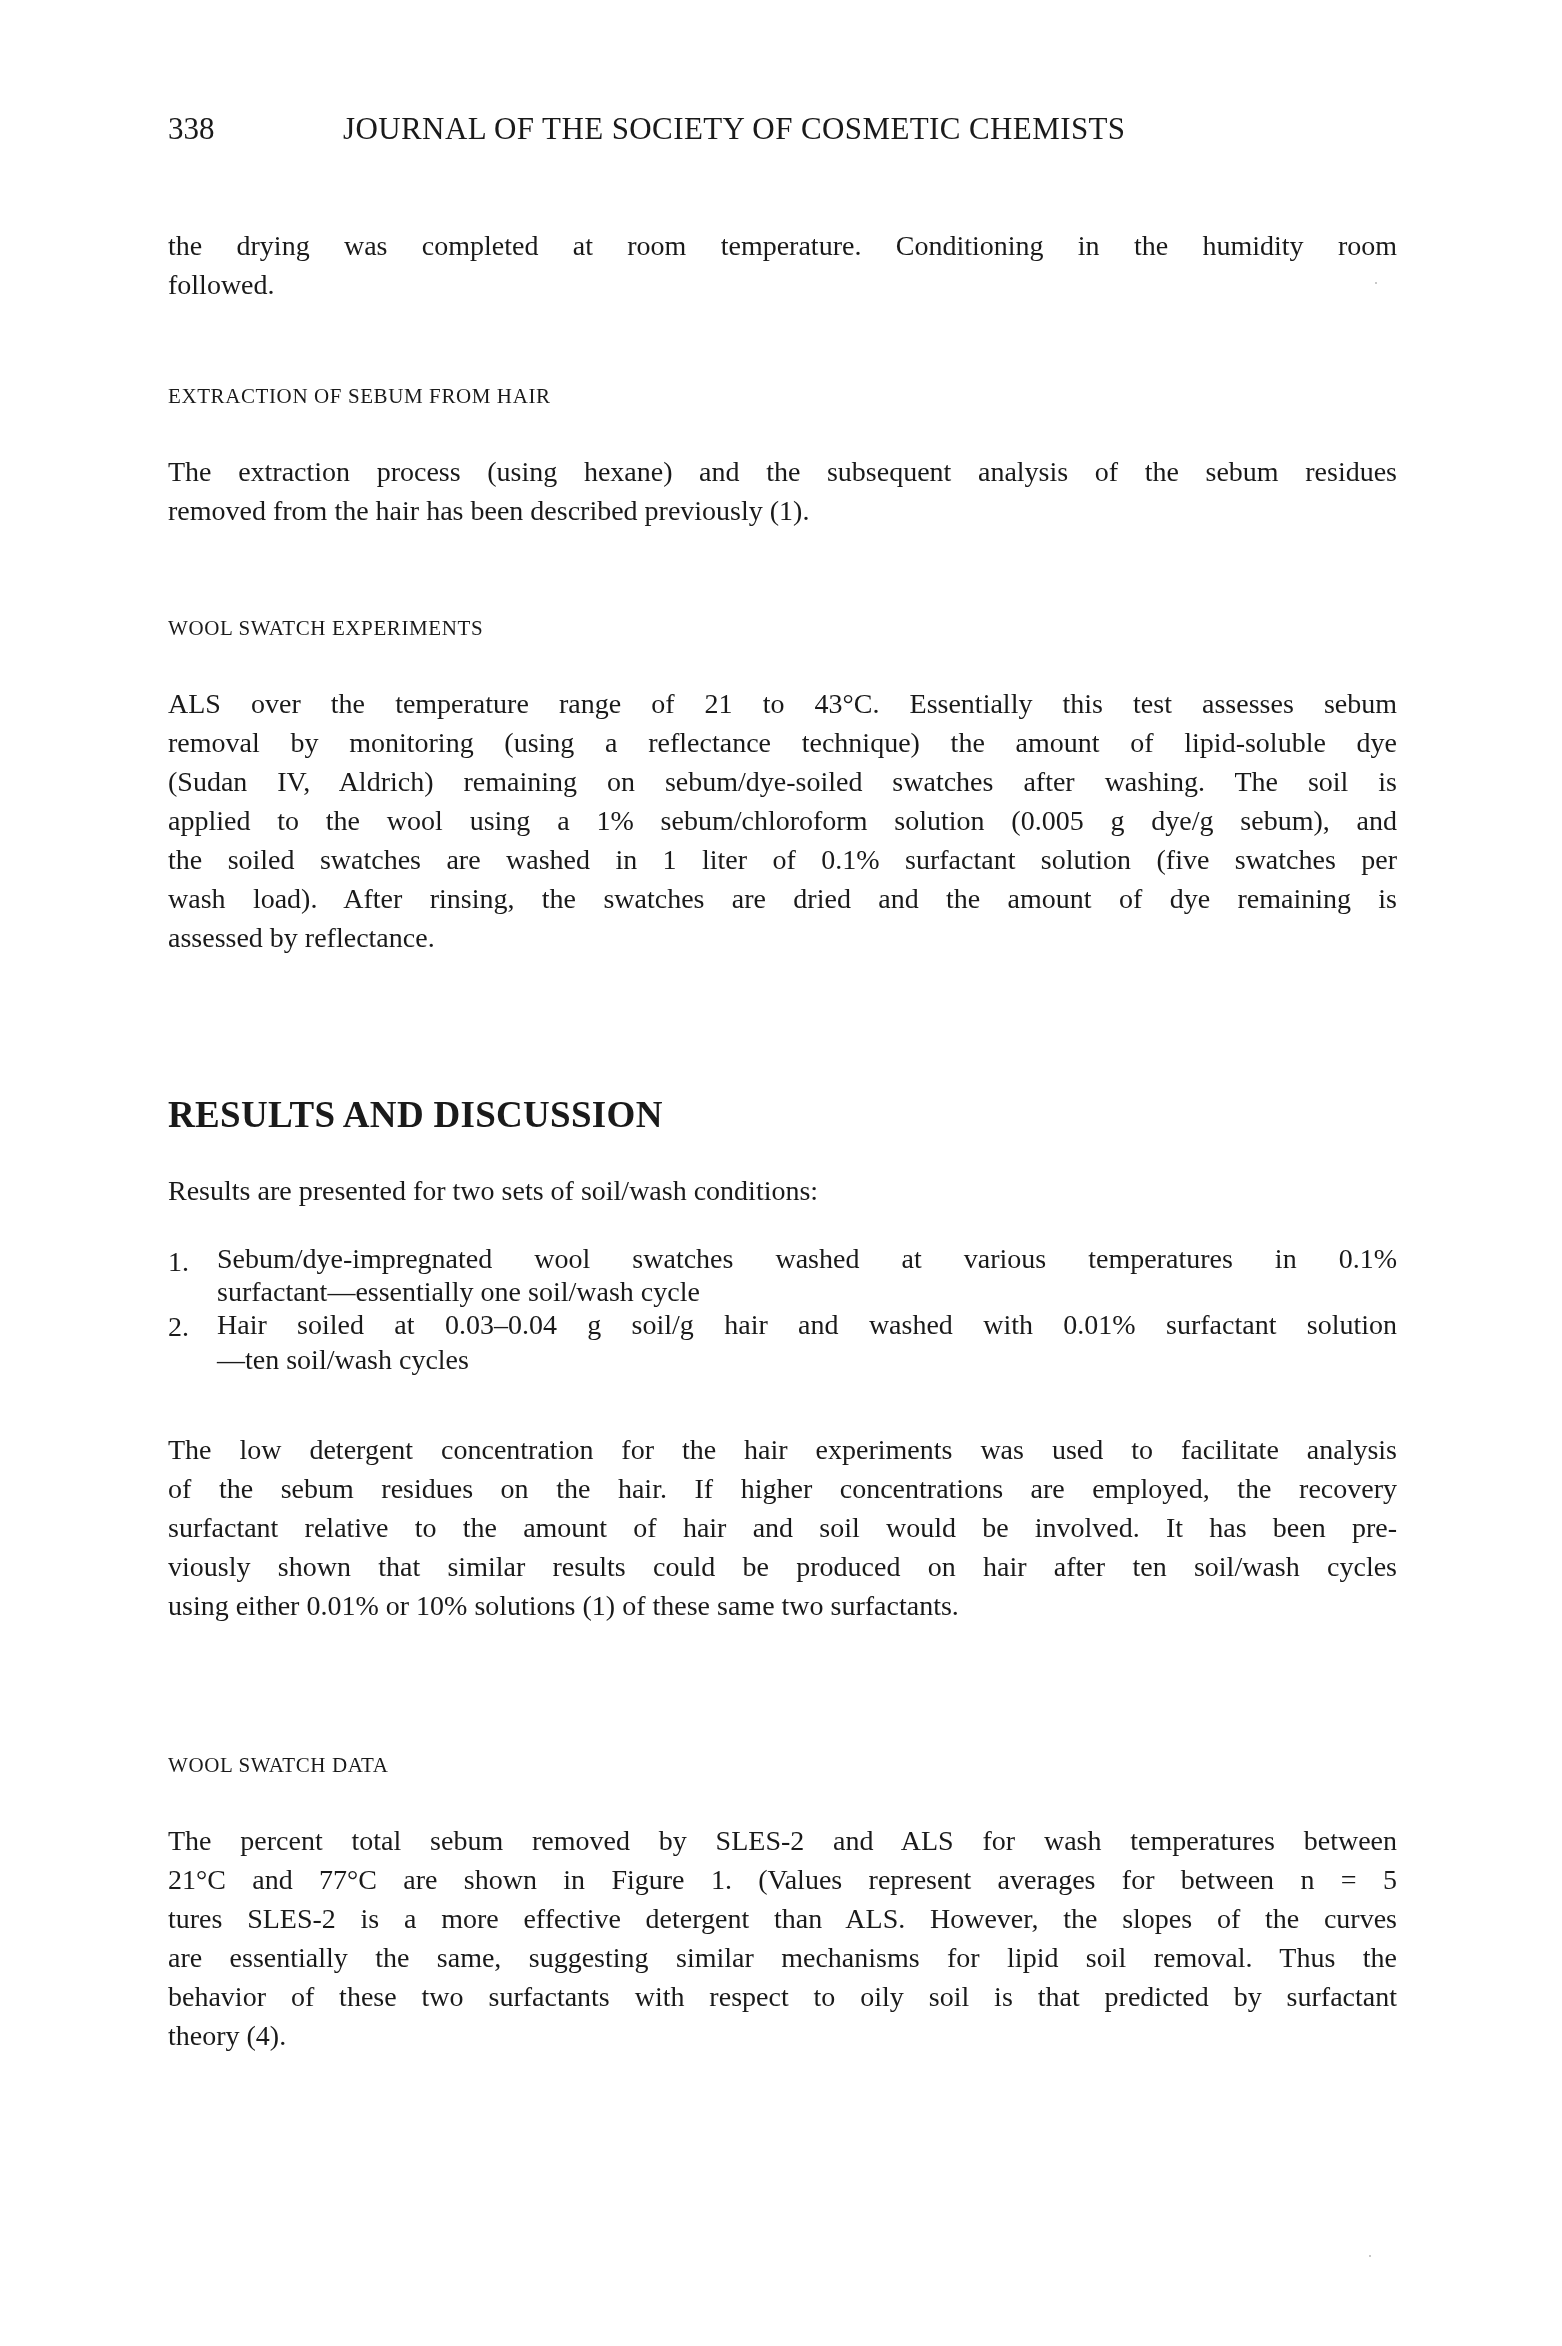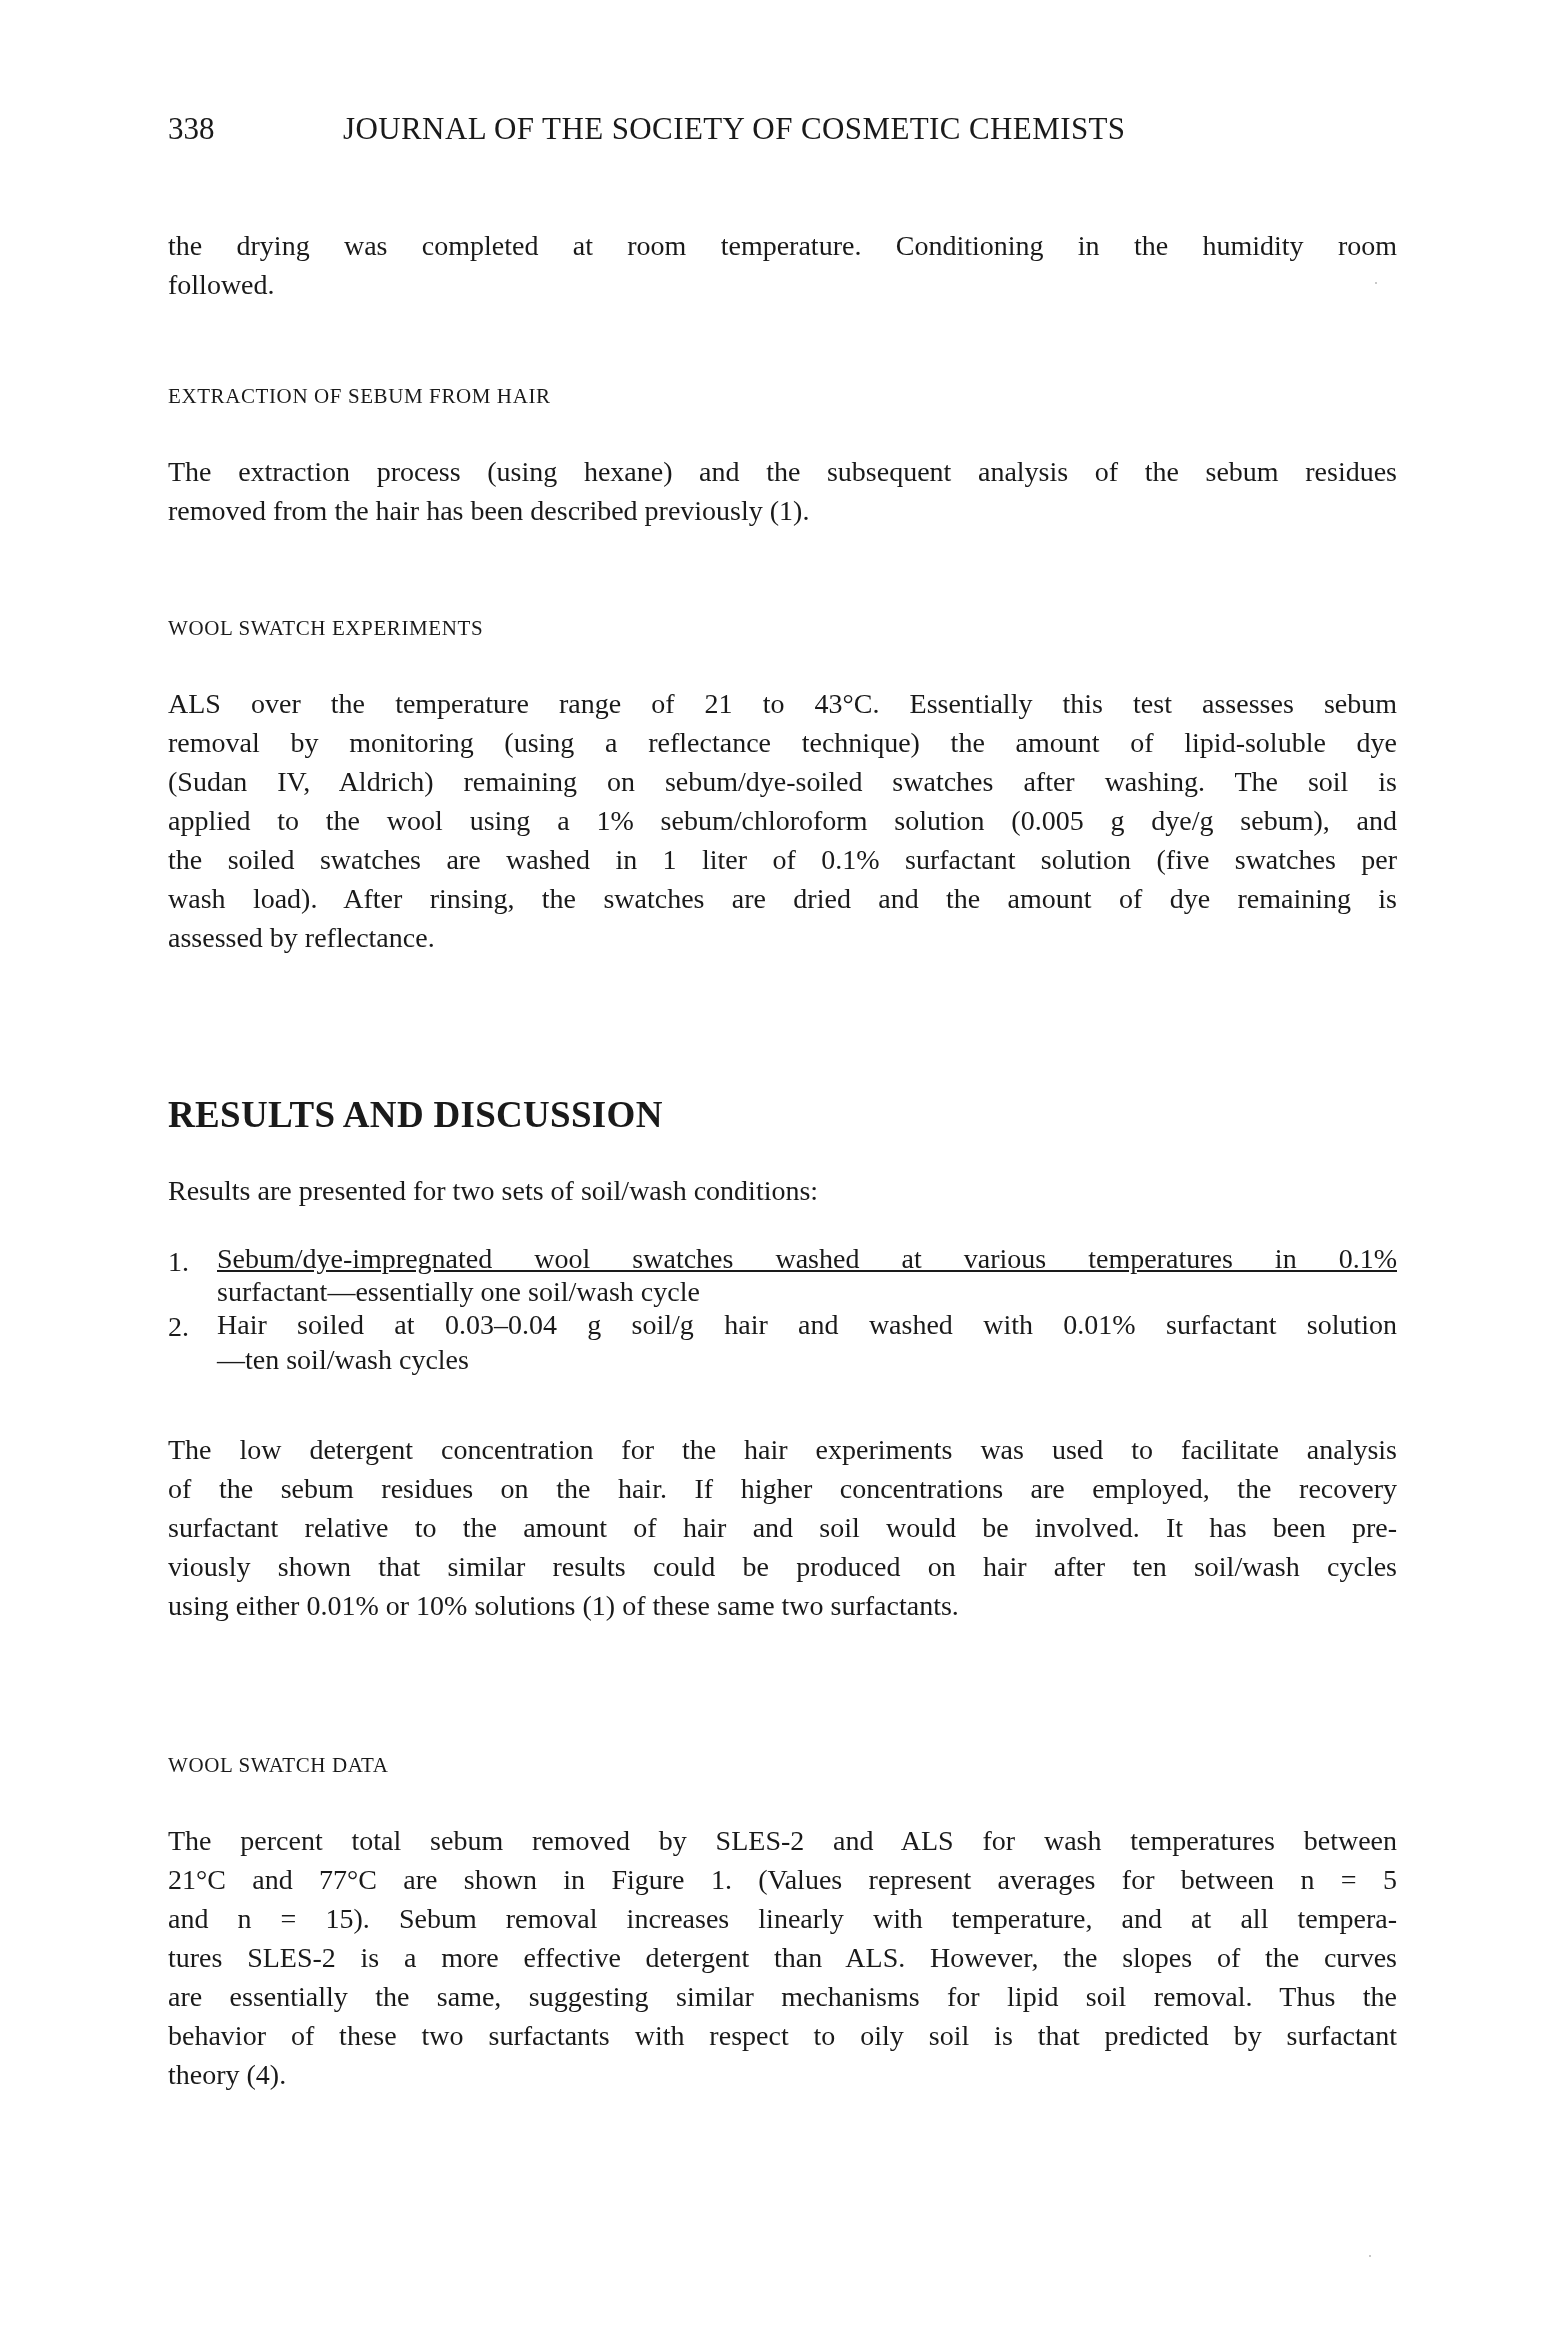--- a/index.html
+++ b/index.html
@@ -55,21 +55,21 @@
   </div>
 
   <div class="bold-head" style="top:1095px;">RESULTS AND DISCUSSION</div>
   <div class="block" style="top:1171px;">
     <span class="line last">Results are presented for two sets of soil/wash conditions:</span>
   </div>
 
   <div class="list-item" style="top:1242px;">
     <span class="num">1.</span>
     <div class="body">
-      <span class="line" style="height:33px;line-height:33px;text-decoration:underline;">Sebum/dye-impregnated wool swatches washed at various temperatures in 0.1%</span>
+      <span class="line" style="height:33px;line-height:33px;">Sebum/dye-impregnated wool swatches washed at various temperatures in 0.1%</span>
       <span class="line last" style="height:33px;line-height:33px;">surfactant—essentially one soil/wash cycle</span>
     </div>
   </div>
 
   <div class="list-item" style="top:1307px;">
     <span class="num">2.</span>
     <div class="body">
       <span class="line" style="height:35px;line-height:35px;">Hair soiled at 0.03–0.04 g soil/g hair and washed with 0.01% surfactant solution</span>
       <span class="line last" style="height:35px;line-height:35px;">—ten soil/wash cycles</span>
     </div>
@@ -80,21 +80,20 @@
     <span class="line">of the sebum residues on the hair. If higher concentrations are employed, the recovery</span>
     <span class="line">surfactant relative to the amount of hair and soil would be involved. It has been pre-</span>
     <span class="line">viously shown that similar results could be produced on hair after ten soil/wash cycles</span>
     <span class="line last">using either 0.01% or 10% solutions (1) of these same two surfactants.</span>
   </div>
 
   <div class="subhead" style="top:1751px;">WOOL SWATCH DATA</div>
   <div class="block" style="top:1821px;">
     <span class="line">The percent total sebum removed by SLES-2 and ALS for wash temperatures between</span>
     <span class="line">21°C and 77°C are shown in Figure 1. (Values represent averages for between n = 5</span>
-    <span class="line">and n = 15). Sebum removal increases linearly with temperature, and at all tempera-</span>
     <span class="line">tures SLES-2 is a more effective detergent than ALS. However, the slopes of the curves</span>
     <span class="line">are essentially the same, suggesting similar mechanisms for lipid soil removal. Thus the</span>
     <span class="line">behavior of these two surfactants with respect to oily soil is that predicted by surfactant</span>
     <span class="line last">theory (4).</span>
   </div>
 
   <div class="speck" style="left:1375px;top:282px;"></div>
   <div class="speck" style="left:1369px;top:2255px;"></div>
 </div>
 

